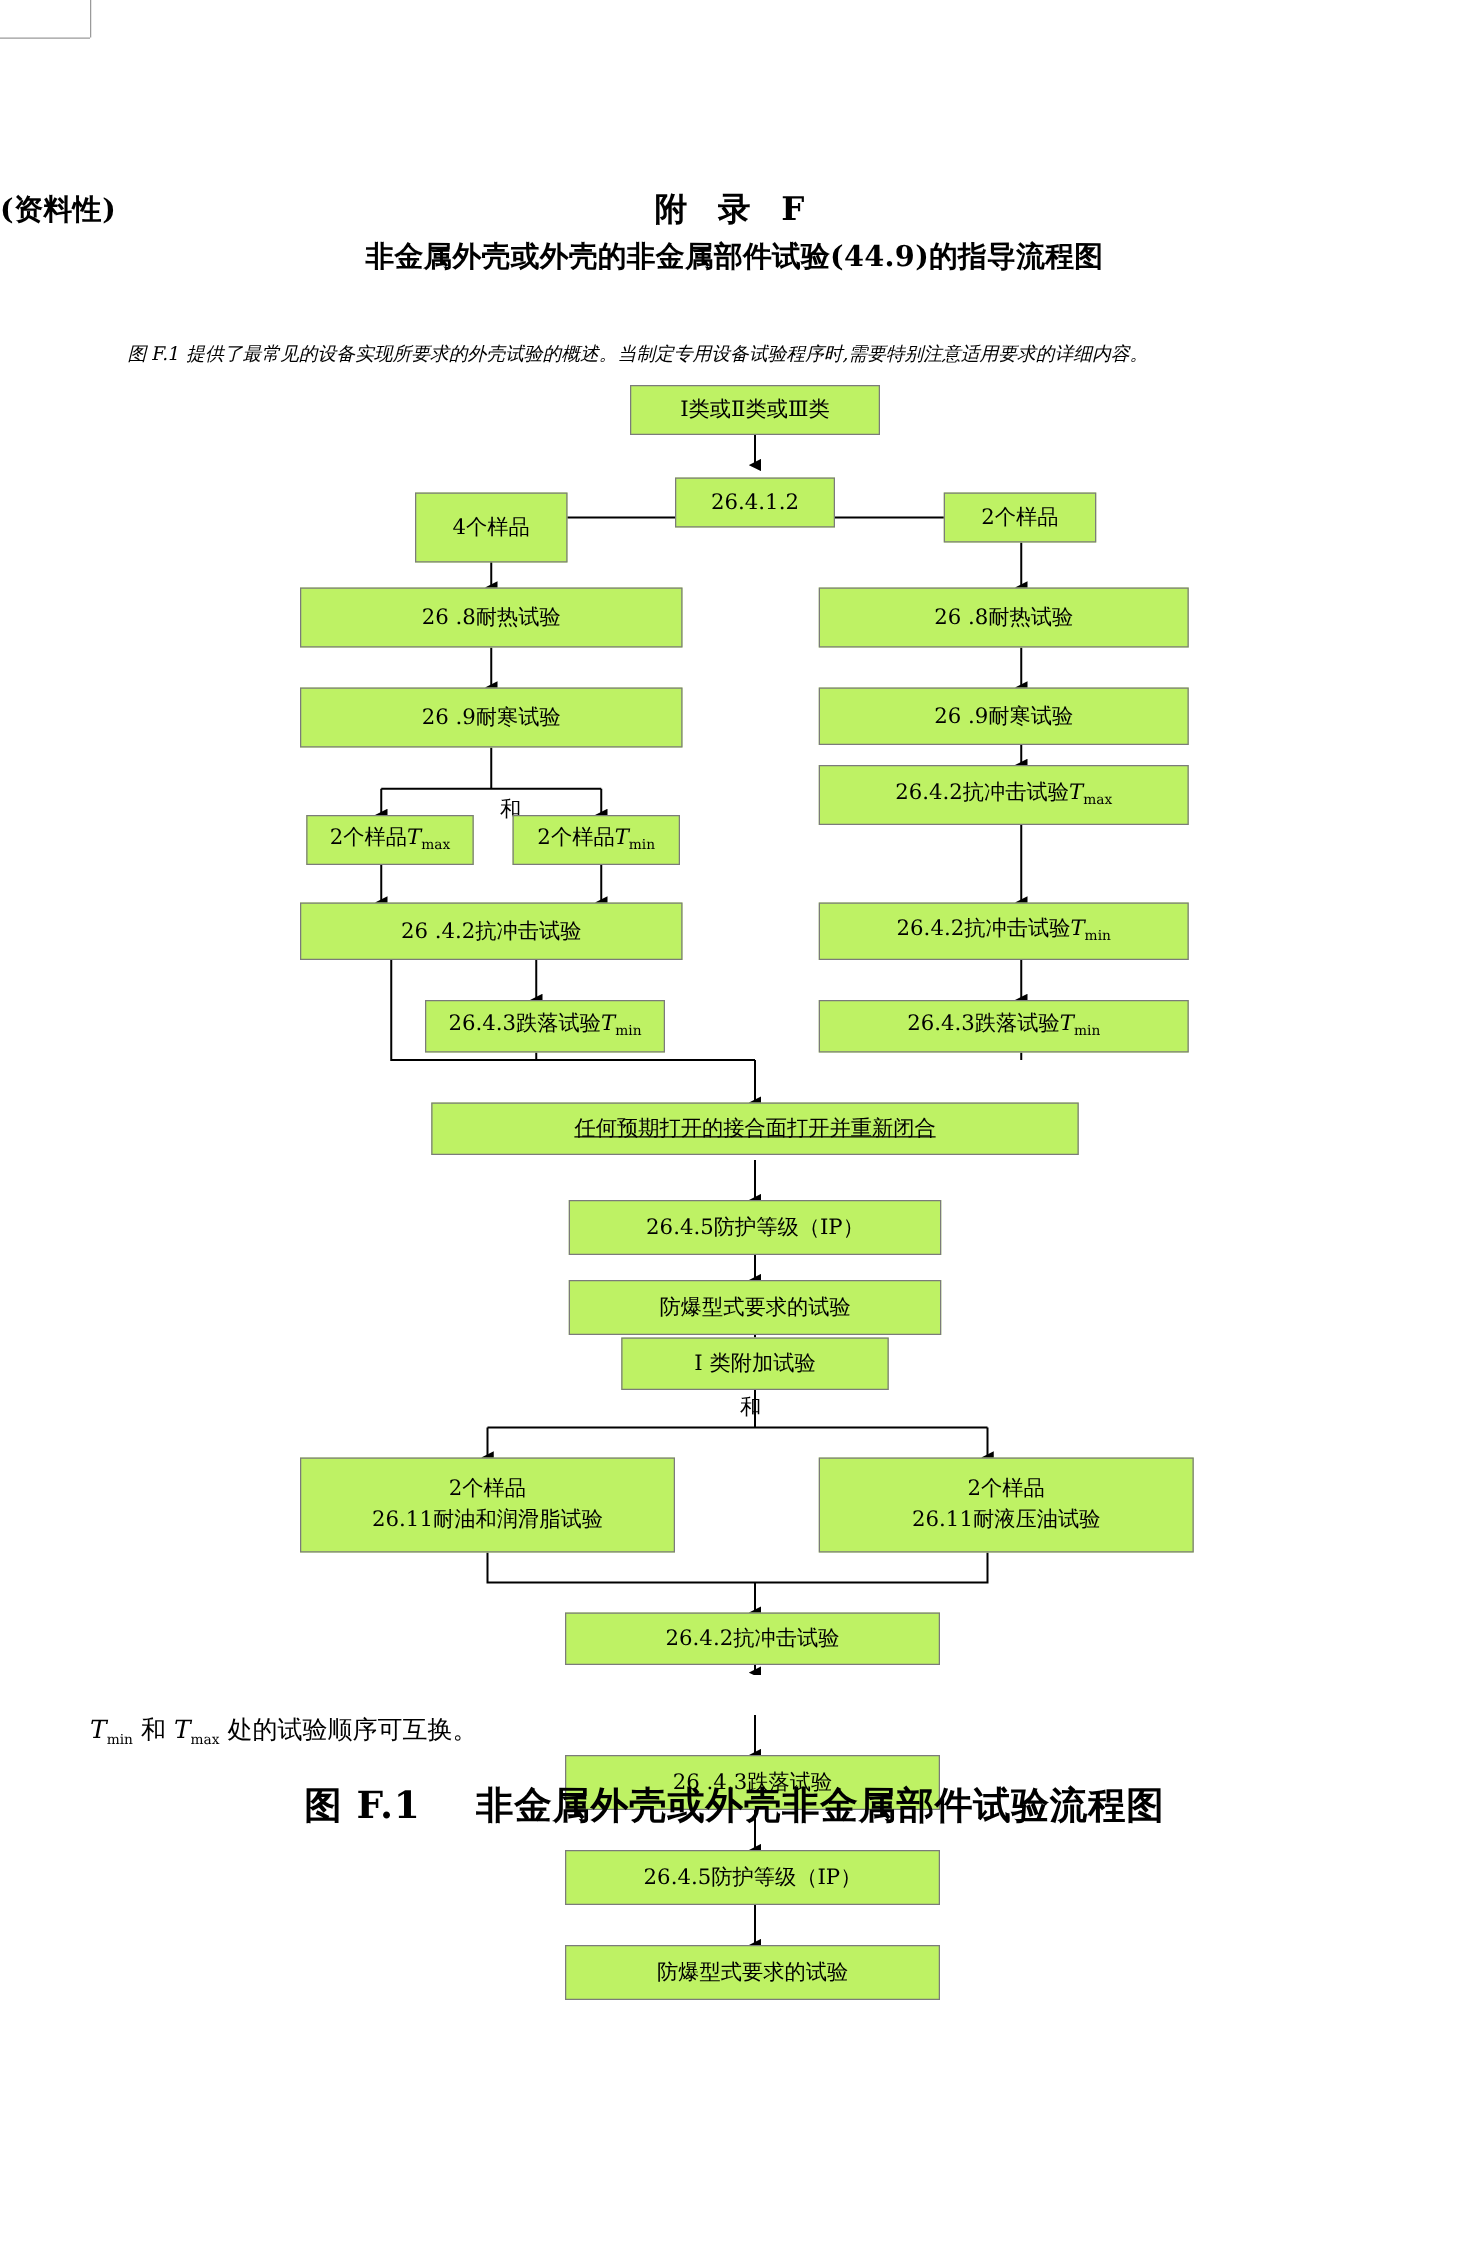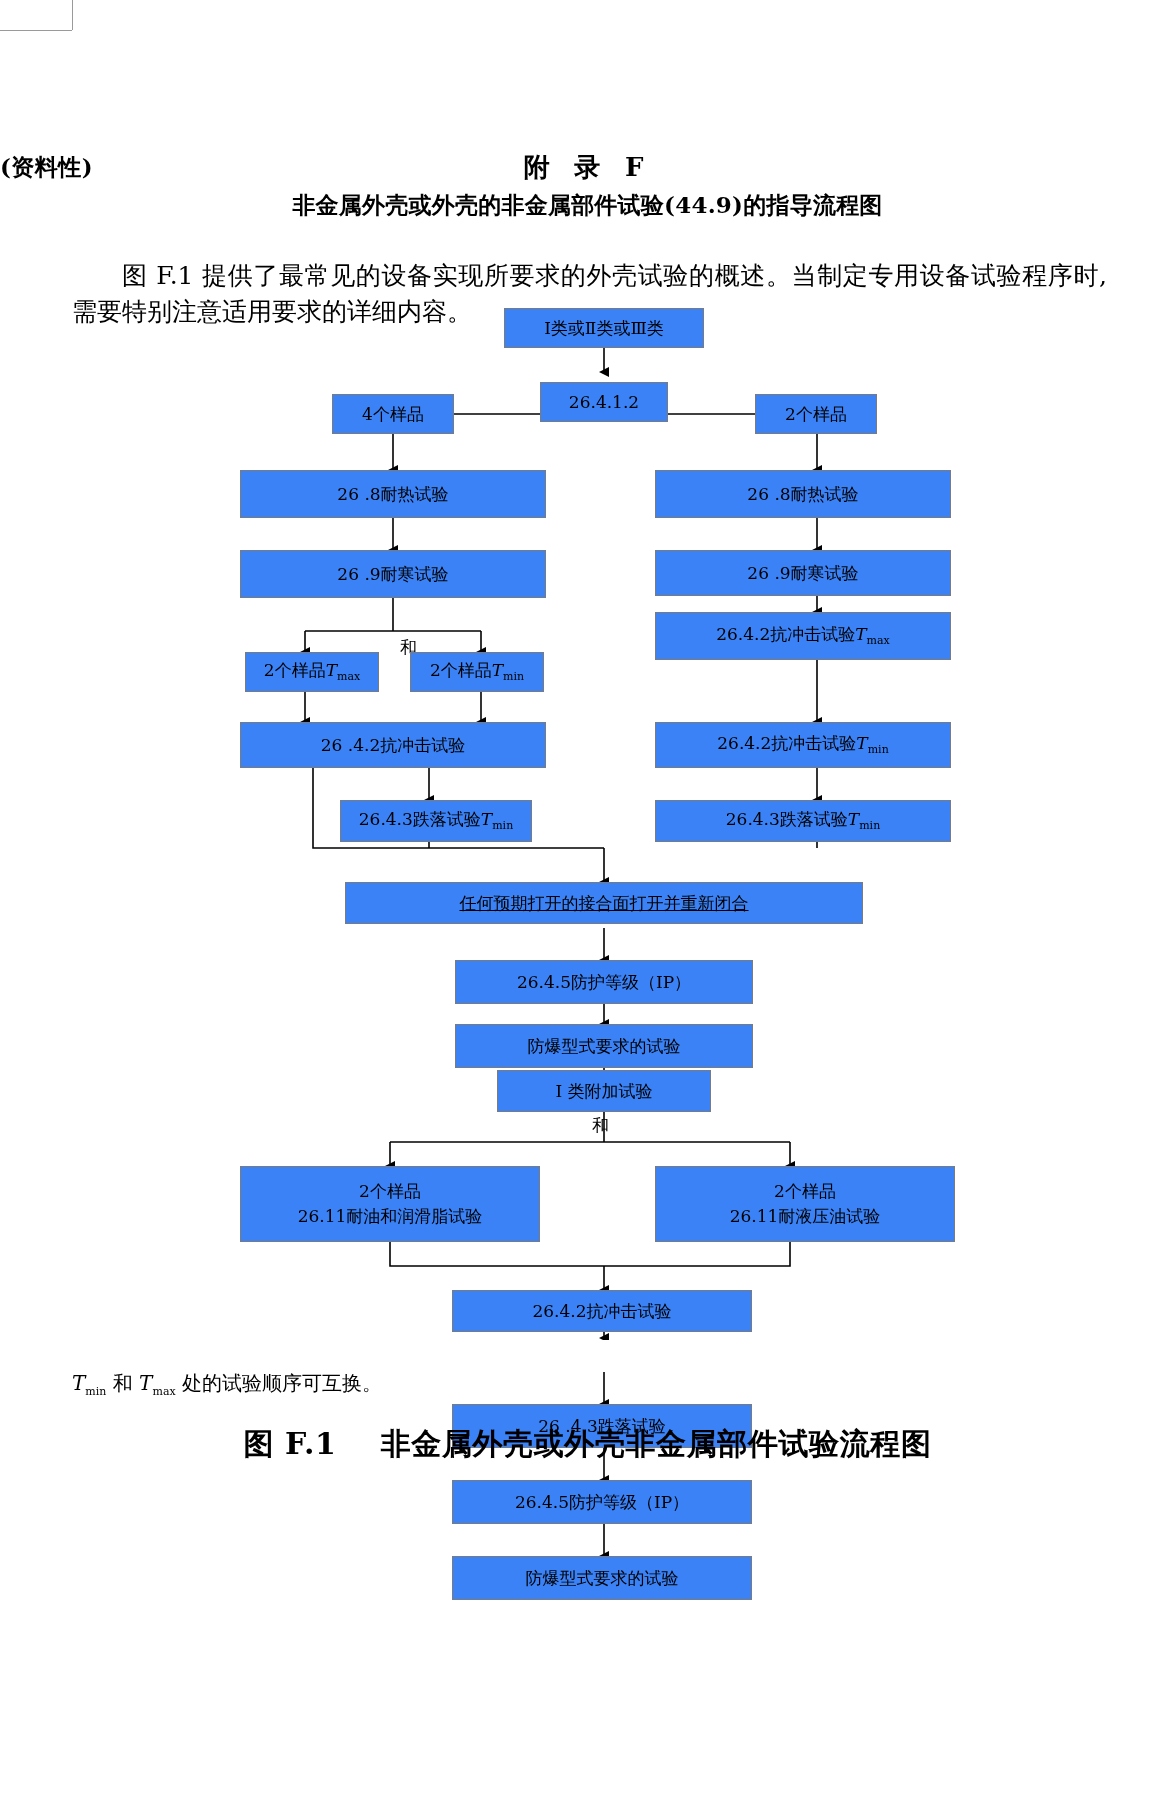--- a/index.html
+++ b/index.html
@@ -61,41 +61,42 @@
     font-weight: bold;
     letter-spacing: 0.01em;
   }
 
   
   .body-para {
     position: absolute;
     left: 72px;
     top: 258px;
     width: 1035px;
-    font-size: 25px;
-    line-height: 36px;
+    font-size: 15px;
+    line-height: 51px;
     text-align: justify;
     text-indent: 2em;
+    font-style: italic;
   }
 
   
   .flow {
     position: absolute;
     left: 0;
     top: 300px;
     width: 1175px;
     height: 1040px;
   }
   .flow svg { position: absolute; left: 0; top: 0; }
 
   .node {
     position: absolute;
     box-sizing: border-box;
     border: 1.4px solid #7b7b7b;
-    background: #3b82f6;
+    background: #bef264;
     display: flex;
     align-items: center;
     justify-content: center;
     font-size: 17px;
     line-height: 1.35;
     text-align: center;
     color: #000;
     white-space: nowrap;
   }
   .node.two-line { flex-direction: column; white-space: normal; line-height: 1.45; }
@@ -215,21 +216,21 @@
     </svg>
 
     <div class="node" style="left:504px; top:8px; width:200px; height:40px;">
       <span>Ⅰ类或Ⅱ类或Ⅲ类</span>
     </div>
 
     <div class="node" style="left:540px; top:82px; width:128px; height:40px;">
       <span>26.4.1.2</span>
     </div>
 
-    <div class="node" style="left:332px; top:94px; width:122px; height:40px;justify-content:center;">
+    <div class="node" style="left:332px; top:94px; width:122px; height:56px;justify-content:center;">
       <span>4个样品</span>
     </div>
 
     <div class="node" style="left:755px; top:94px; width:122px; height:40px;">
       <span>2个样品</span>
     </div>
 
     <div class="node" style="left:240px; top:170px; width:306px; height:48px;">
       <span>26 .8耐热试验</span>
     </div>

